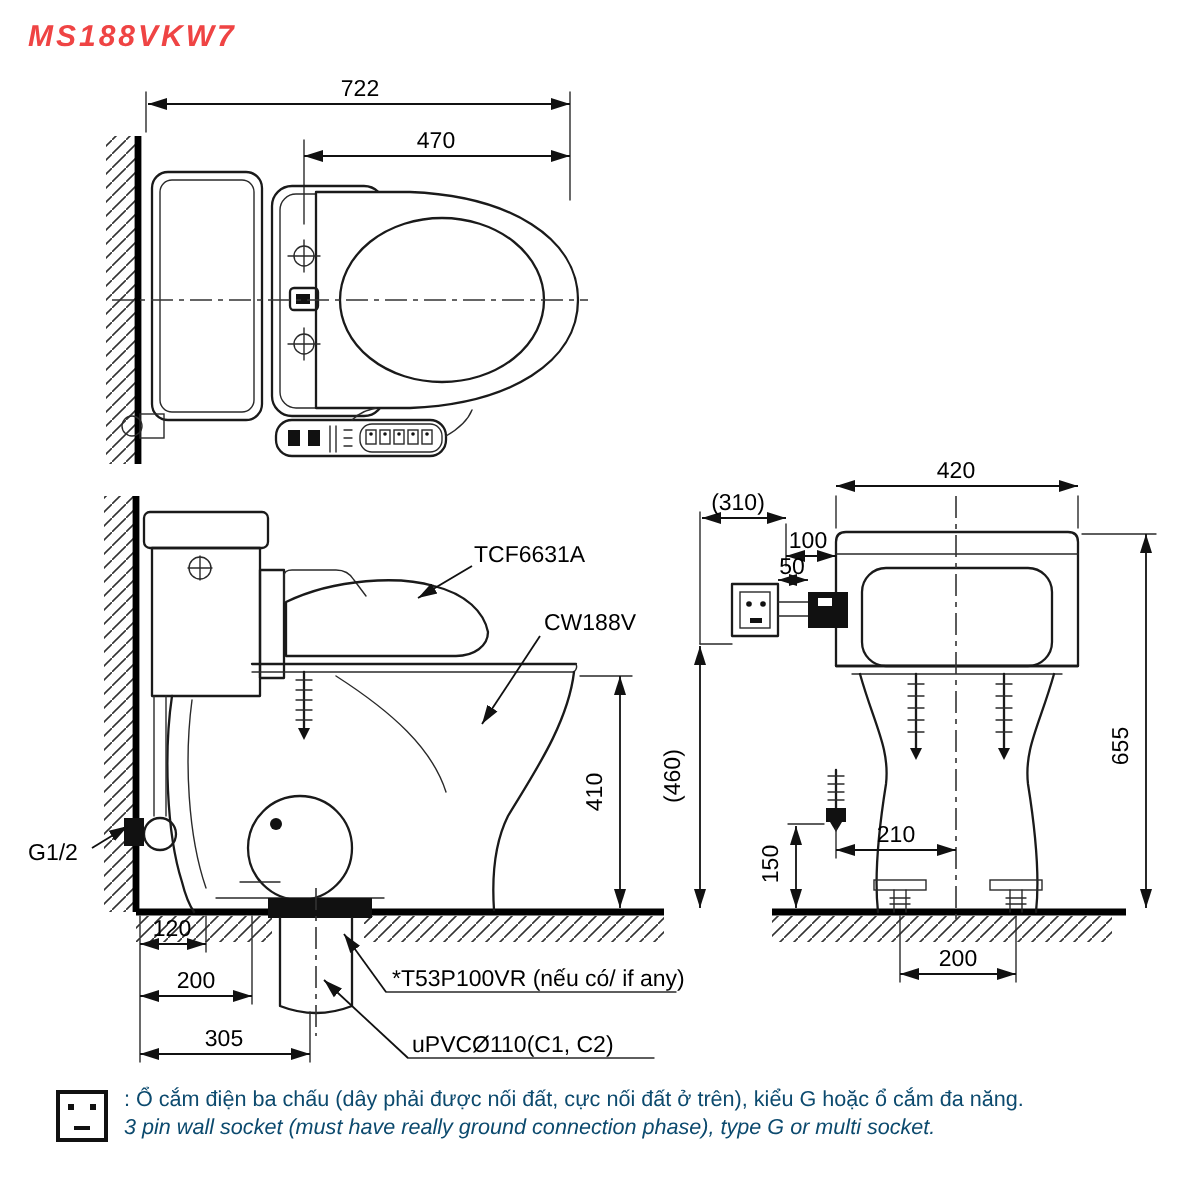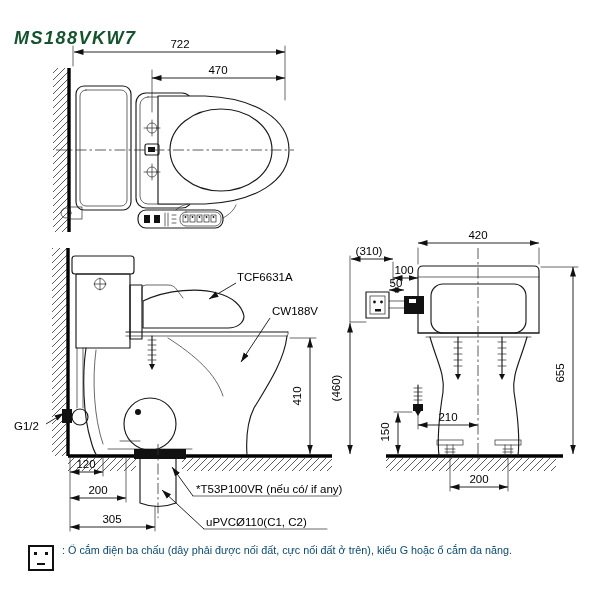--- a/index.html
+++ b/index.html
@@ -1,19 +1,19 @@
 <!DOCTYPE html>
 <html><head>
 <meta charset="utf-8">
 <style>
   html,body{margin:0;padding:0;background:#fff;}
   #canvas{position:relative;width:600px;height:600px;background:#fff;overflow:hidden;
           font-family:"Liberation Sans",sans-serif;}
-  #title{position:absolute;left:14px;top:28px;font-size:18px;font-weight:bold;font-style:italic;
-         letter-spacing:1.5px;color:#14532d;}
+  #title{position:absolute;left:14px;top:10px;font-size:15px;font-weight:bold;font-style:italic;
+         letter-spacing:1.5px;color:#ef4444;}
   svg{position:absolute;left:0;top:0;}
   .ln{stroke:#1a1a1a;stroke-width:1.15;fill:none;stroke-linejoin:round;stroke-linecap:round;}
   .tn{stroke:#2a2a2a;stroke-width:0.7;fill:none;stroke-linecap:round;}
   .thk{stroke:#000;stroke-width:3.4;fill:none;}
   .dim{stroke:#111;stroke-width:0.9;fill:none;}
   .cl{stroke:#333;stroke-width:0.8;fill:none;stroke-dasharray:11 3 2.5 3;}
   .fillb{fill:#111;stroke:none;}
   .wht{fill:#fff;}
   .txt{font-family:"Liberation Sans",sans-serif;font-size:11.5px;fill:#000;}
   .mid{text-anchor:middle;}
@@ -297,14 +297,15 @@
     </g>
   </svg>
 
   <div id="note-icon">
     <span class="d1"></span>
       <span class="d2"></span>
       <span class="bar"></span>
   </div>
   <div id="note">
     <div class="vi">: Ổ cắm điện ba chấu (dây phải được nối đất, cực nối đất ở trên), kiểu G hoặc ổ cắm đa năng.</div>
+    <div class="en">3 pin wall socket (must have really ground connection phase), type G or multi socket.</div>
   </div>
 </div>
 
 </body></html>

